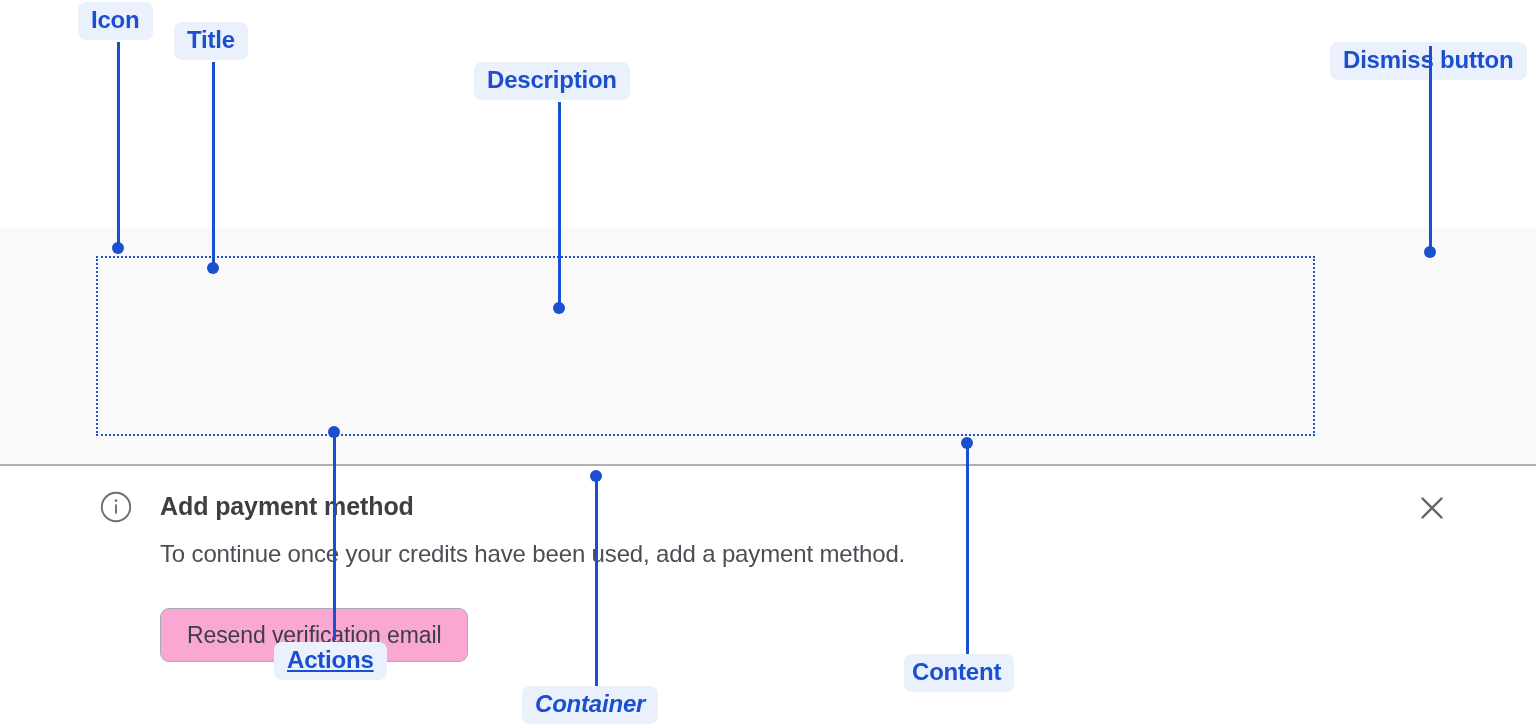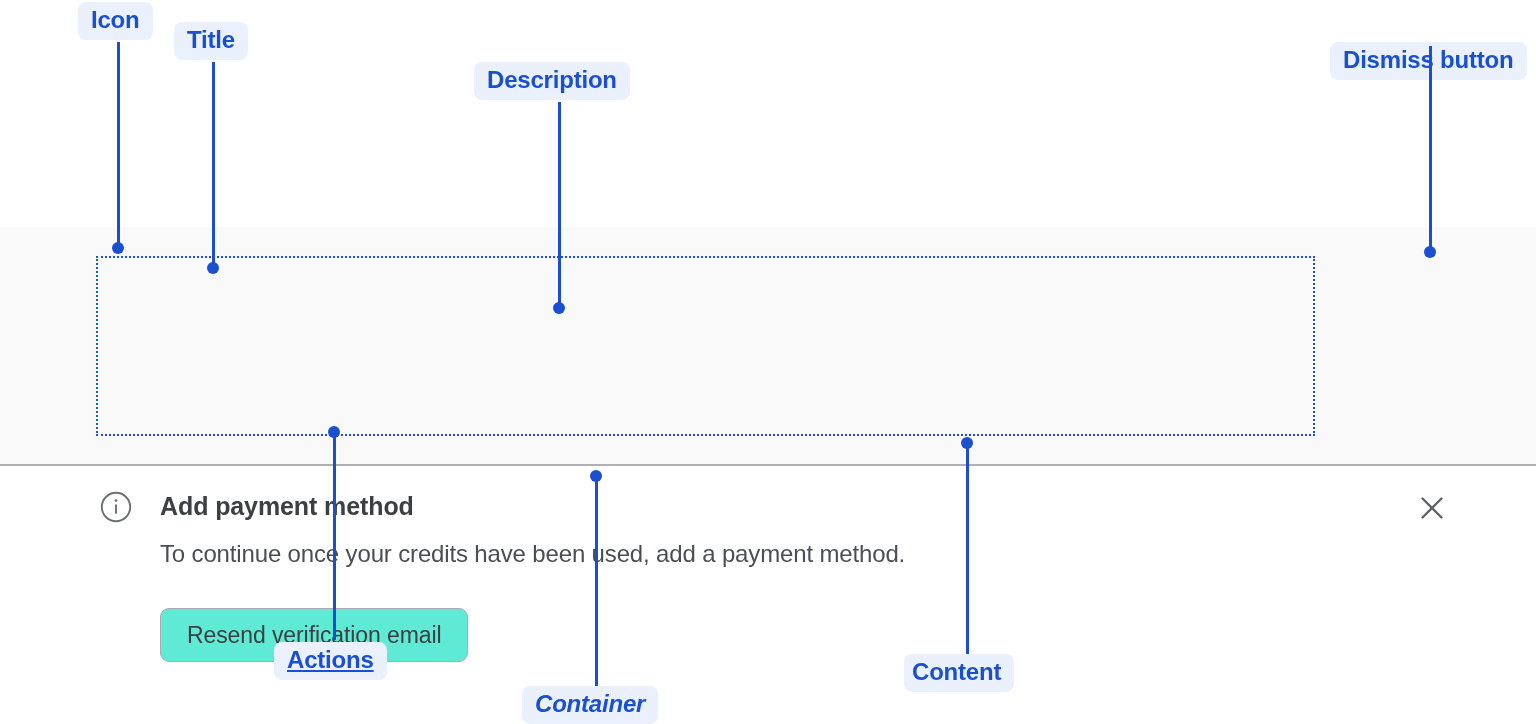--- a/index.html
+++ b/index.html
@@ -60,21 +60,21 @@
 
   #resend-button {
     position: absolute;
     left: 160px;
     top: 381px;
     height: 54px;
     padding: 0 26px;
     display: flex;
     align-items: center;
     justify-content: center;
-    background: #5eead4;
+    background: #f9a8d4;
     border: 1.6px solid #a9acb1;
     border-radius: 9px;
     font-size: 23px;
     color: #3c4043;
     letter-spacing: -0.1px;
     white-space: nowrap;
     cursor: pointer;
     box-sizing: border-box;
   }
 

